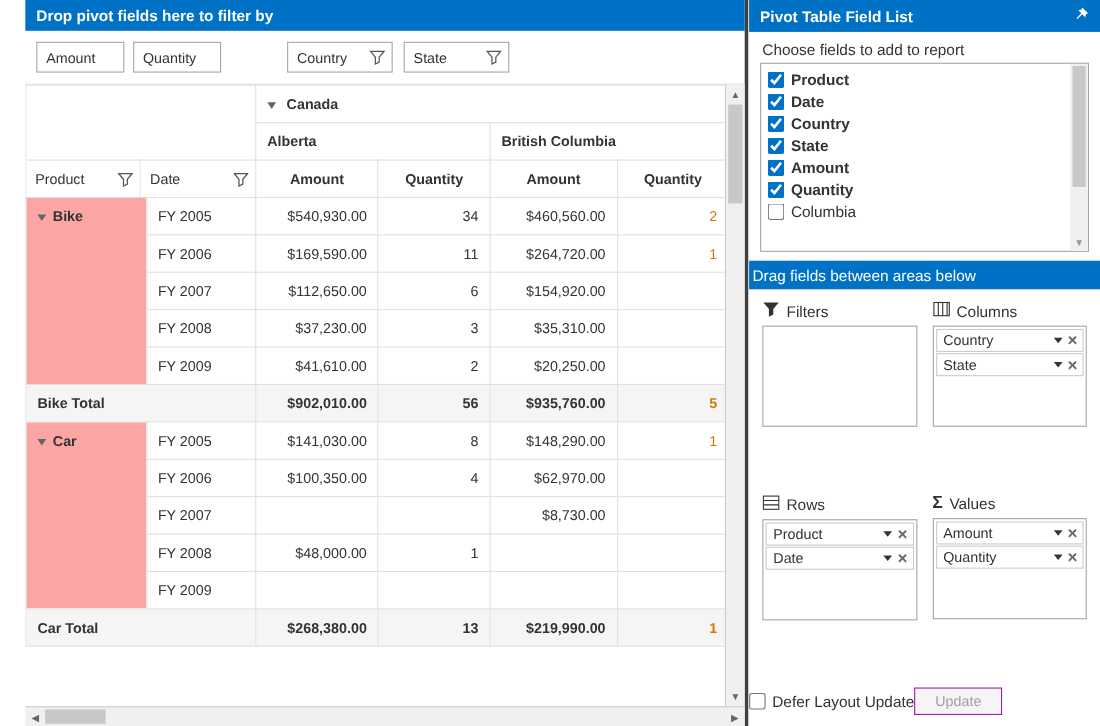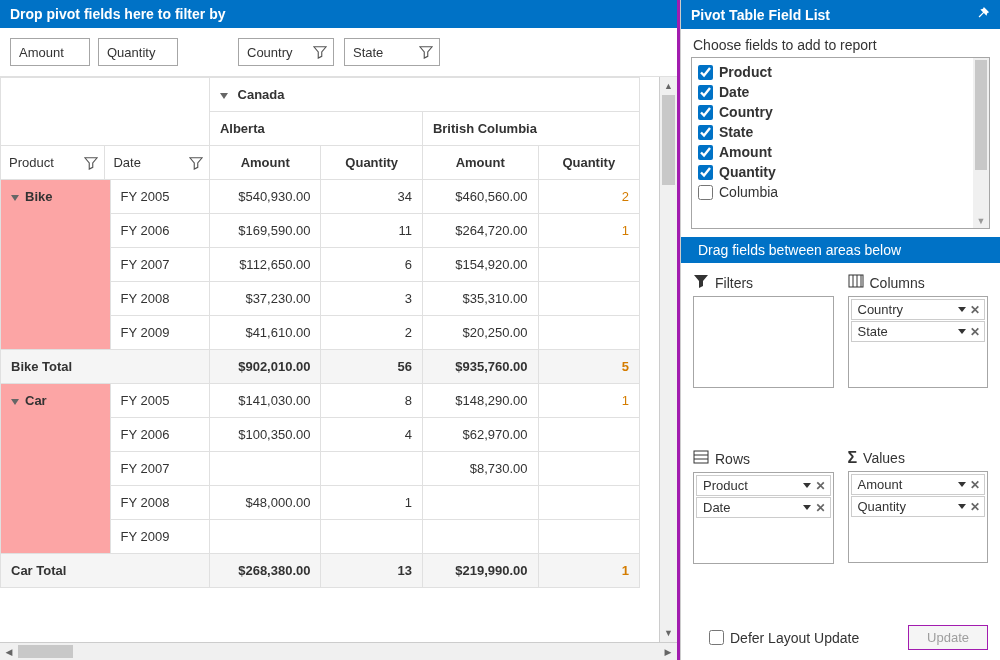--- a/index.html
+++ b/index.html
@@ -11,22 +11,23 @@
     height: 660px;
     overflow: hidden;
     display: flex;
     background: #fff;
   }
   
   .pivot-pane {
     flex: 1 1 auto;
     display: flex;
     flex-direction: column;
-    border-right: 3px solid #a21caf;
+    border-right: 3px solid #404040;
     position: relative;
+    padding-left: 23px;
   }
   .blue-header {
     background: #0072c6;
     color: #fff;
     font-size: 14px;
     font-weight: 600;
     padding: 6px 10px;
     display: flex;
     align-items: center;
     justify-content: space-between;
@@ -157,21 +158,21 @@
     background:#f0f0f0;
   }
   .fl-scroll .thumb { position:absolute; top:2px; left:2px; right:2px; height:110px; background:#c8c8c8;}
   .fl-scroll .arrow { position:absolute; left:0; right:0; height:14px; display:flex; align-items:center; justify-content:center; color:#999; font-size:9px;}
   .fl-scroll .arrow.down { bottom:0; }
 
   .areas-header {
     background: #0072c6;
     color: #fff;
     font-size: 14px;
-    padding: 5px 17px;
+    padding: 5px 3px;
   }
   .areas-grid {
     display: grid;
     grid-template-columns: 1fr 1fr;
     grid-auto-rows: auto;
     gap: 8px 14px;
     padding: 10px 12px 6px 12px;
     flex: 1;
   }
   .area-box-wrap { display:flex; flex-direction:column; }
@@ -189,21 +190,21 @@
     background:#fff;
     padding: 2px 4px 2px 6px;
     margin: 1px;
     font-size:13px;
   }
   .area-item .ctrl { display:flex; gap:4px; align-items:center; }
   .drop-arrow {
     width:0;height:0;border-left:4px solid transparent;border-right:4px solid transparent;border-top:5px solid #333;
   }
   .remove-x { color:#666; cursor:pointer; font-weight:700; font-size:12px;}
-  .bottom-opts { padding: 2px 12px 10px 28px; display:flex; flex-direction:column; gap:2px;}
+  .bottom-opts { padding: 2px 12px 10px 0; display:flex; flex-direction:row; gap:2px;}
   .bottom-row1 { display:flex; align-items:center; justify-content:space-between;}
   .chk { display:flex; align-items:center; gap:6px; font-size:14px;}
   .chk input { width:15px; height:15px; accent-color:#0072c6;}
   .btn {
     border:1px solid #a21caf; background:#f5f5f5; color:#9e9e9e;
     padding: 4px 18px; font-size:13px;
   }
   .clipnum { color:#d47c00; }
 </style>
 </head>

